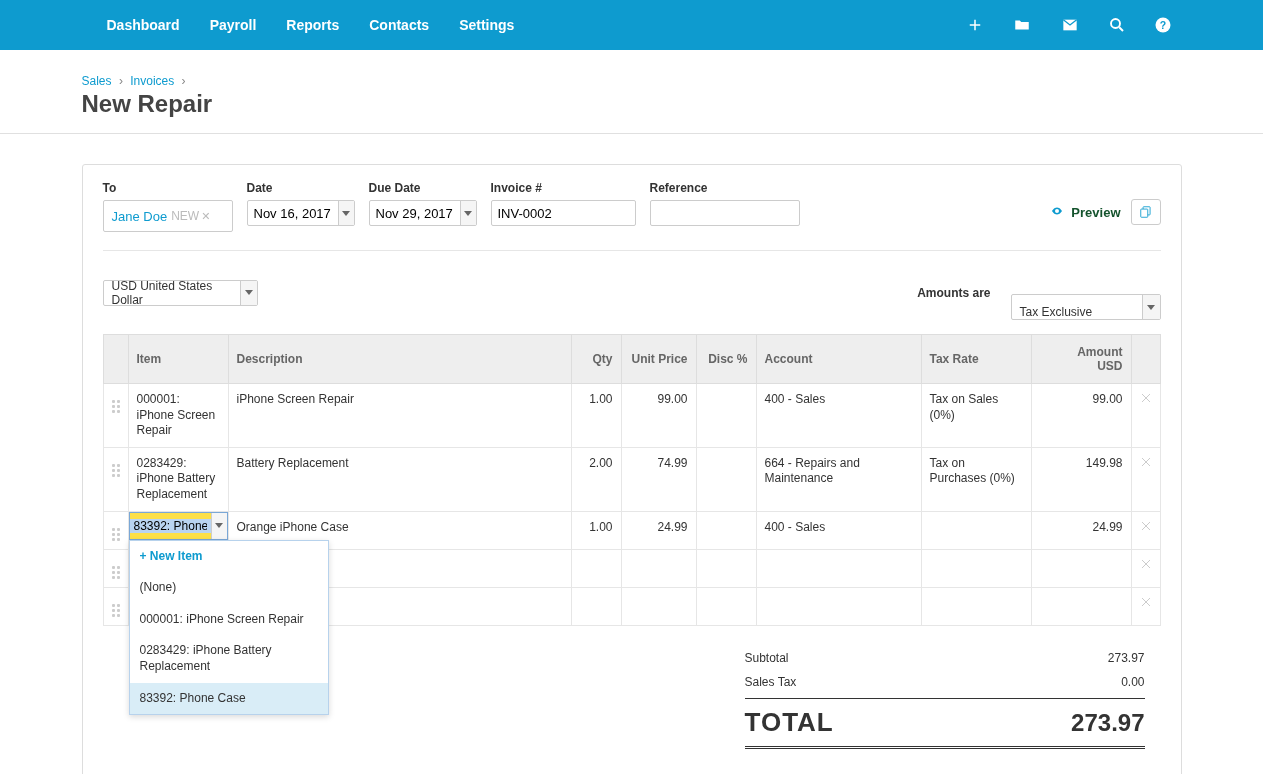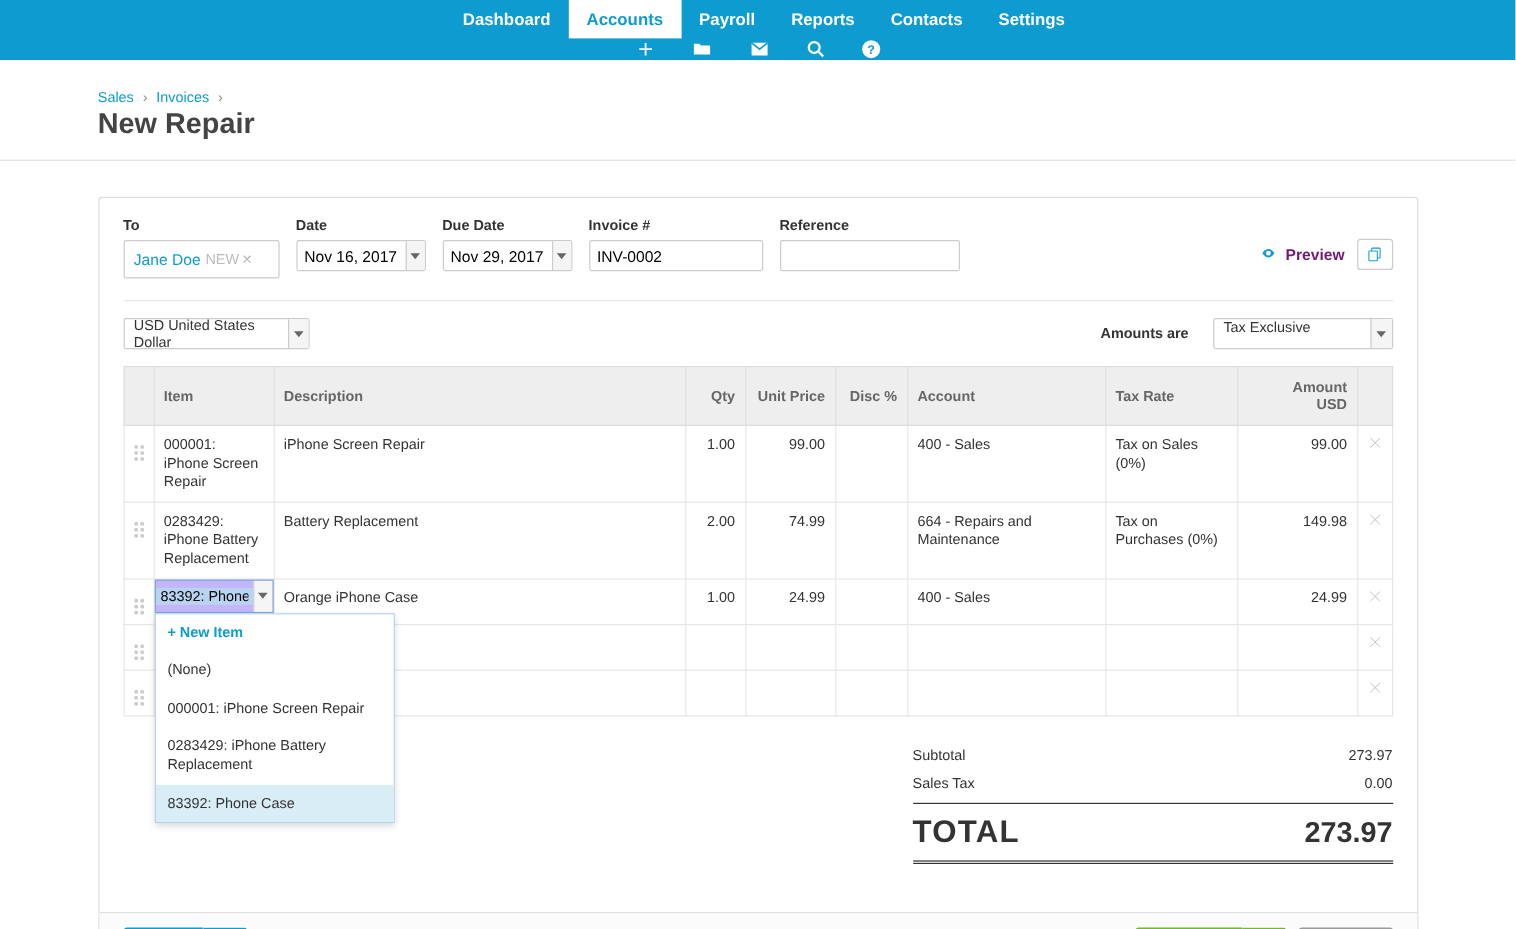--- a/index.html
+++ b/index.html
@@ -1,19 +1,19 @@
 <!DOCTYPE html>
 <html><head>
 <meta charset="utf-8">
 <style>
   * { box-sizing: border-box; margin: 0; padding: 0; }
   body { font-family: -apple-system, Helvetica, Arial, sans-serif; font-size: 13px; color: #333; background: #fff; }
 
   .topbar { background: #0E9BCF; height: 50px; display: flex; justify-content: center; }
-  .topbar-inner { width: 1100px; display: flex; align-items: center; justify-content: space-between; padding-left: 10px; flex-direction: column; }
+  .topbar-inner { width: 1100px; display: flex; align-items: center; justify-content: space-between; padding-left: 10px; }
   .nav { display: flex; height: 100%; }
   .nav-item { color: #fff; font-weight: 700; font-size: 14px; padding: 0 15px; display: flex; align-items: center; cursor: pointer; }
   .nav-item.active { background: #fff; color: #0E9BCF; }
   .top-icons { display: flex; gap: 28px; padding-right: 10px; }
   .top-icon { color: #fff; cursor: pointer; display: flex; align-items: center; }
   .top-icon svg { fill: #fff; }
 
   .breadcrumb-wrap { border-bottom: 1px solid #e0e0e0; }
   .breadcrumb-inner { width: 1100px; margin: 0 auto; padding: 24px 0 15px 0; }
   .breadcrumb { font-size: 12px; color: #888; }
@@ -29,56 +29,56 @@
   .field .control input { border: none; outline: none; height: 100%; padding: 0 6px; font-size: 13px; width: 100%; background: transparent; }
   .dd-trigger { width: 18px; height: 100%; border-left: 1px solid #ccc; display: flex; align-items: center; justify-content: center; cursor: pointer; background: #f5f5f5; }
   .tri { width: 0; height: 0; border-left: 4px solid transparent; border-right: 4px solid transparent; border-top: 5px solid #666; }
 
   .to-field .control { padding: 15px 4px; }
   .chip-link { color: #0E9BCF; font-size: 13px; padding: 0 4px;}
   .chip-new { color: #bbb; font-size: 12px; display:flex; align-items:center; gap:2px;}
   .chip-x { color:#bbb; font-size:11px;}
 
   .preview-area { margin-left: auto; display: flex; align-items: center; gap: 10px; padding-top: 18px;}
-  .preview-link { color: #701a75; font-weight: 700; font-size: 13px; display: flex; align-items: flex-start; gap: 6px; cursor: pointer;}
+  .preview-link { color: #14532d; font-weight: 700; font-size: 13px; display: flex; align-items: flex-start; gap: 6px; cursor: pointer;}
   .preview-icon svg { fill:#0E9BCF; }
   .copy-btn { width: 30px; height: 26px; border: 1px solid #ccc; border-radius: 3px; display:flex; align-items:center; justify-content:center; cursor:pointer;}
   .copy-btn svg { stroke:#0E9BCF; fill:none; stroke-width:1.5;}
 
   .hr { border: none; border-top: 1px solid #e6e6e6; margin: 18px 20px 0 20px; }
 
   .row2 { display:flex; align-items:center; padding: 14px 20px 14px 20px; }
   .currency-select { height:26px; border:1px solid #ccc; border-radius:2px; display:flex; align-items:center; width:155px; }
   .currency-select span { padding:0 8px; font-size:12px;}
   .amounts-are { margin-left:auto; display:flex; align-items:center; gap:20px; }
   .amounts-are label { font-size:12px; font-weight:600; }
-  .amounts-select { height:26px; border:1px solid #ccc; border-radius:2px; display:flex; align-items:flex-start; width:150px;}
+  .amounts-select { height:26px; border:1px solid #ccc; border-radius:2px; display:flex; align-items:flex-end; width:150px;margin-top:29px;}
   .amounts-select span { padding: 0 8px; font-size:12px; flex:1;}
 
   table.lines { width: calc(100% - 40px); margin: 0 20px; border-collapse: collapse; }
   table.lines thead th { background:#eee; color:#666; font-weight:600; font-size:12px; text-align:left; padding:10px 8px; border:1px solid #ddd;}
   table.lines thead th.r { text-align:right; }
   table.lines td { border:1px solid #e6e6e6; padding:8px; font-size:12px; vertical-align: top; color:#333; line-height:1.3;}
   table.lines td.r { text-align: right; }
   .drag-cell { width:16px; text-align:center; color:#ccc; cursor:grab; padding:8px 2px;}
   .del-cell { width:28px; text-align:center; color:#bbb; cursor:pointer; }
   .del-cell svg { stroke:#bbb; stroke-width:1.5;}
   .empty-row td { height: 32px; }
 
   .item-editing { padding: 0 !important; position: relative; }
-  .item-editing .edit-wrap { border: 1px solid #7aa7d6; background:#c4b5fd; display:flex; align-items:center; height:28px;}
+  .item-editing .edit-wrap { border: 1px solid #7aa7d6; background:#fde047; display:flex; align-items:center; height:28px;}
   .item-editing .edit-wrap input { border:none; outline:none; width:100%; padding:0 4px; font-size:12px; background:#b9d4f1;}
   .item-editing .dd-trigger { border-left:1px solid #ccc;}
 
   .item-dropdown { position: absolute; top: 28px; left: 0; width: 200px; background:#fff; border:1px solid #b7d2ec; box-shadow: 0 2px 6px rgba(0,0,0,0.15); z-index: 10;}
   .item-dropdown .dd-item { padding: 8px 10px; font-size:12px; cursor:pointer; }
   .item-dropdown .dd-new { color:#0E9BCF; font-weight:700;}
   .item-dropdown .dd-item.highlight { background:#d9edf7; }
 
-  .totals { margin: 20px 20px 40px 20px; display:flex; justify-content:flex-end;}
+  .totals { margin: 20px 36px 40px 20px; display:flex; justify-content:flex-end;}
   .totals-inner { width: 400px; }
   .tot-line { display:flex; justify-content:space-between; font-size:12px; padding:5px 0;}
   .tot-rule { border-top:1px solid #333; margin-top:4px;}
   .tot-total { display:flex; justify-content:space-between; align-items:baseline; padding:8px 0; border-bottom: 3px double #333;}
   .tot-total .lab { font-size:26px; font-weight:800; letter-spacing:1px; color:#333;}
   .tot-total .val { font-size:24px; font-weight:800; color:#333;}
 
   .footer-bar { border-top:1px solid #e0e0e0; background:#fbfbfb; padding:12px 20px; display:flex; gap:10px; align-items:center;}
   .btn { height:28px; border:none; border-radius:3px; font-weight:700; font-size:13px; color:#fff; cursor:pointer; padding: 0 18px; display:flex; align-items:center;}
   .btn-split { display:flex; }
@@ -92,21 +92,20 @@
   .drag-dots { display:inline-grid; grid-template-columns: repeat(2,3px); grid-template-rows: repeat(3,3px); gap:2px;}
   .drag-dots i { width:3px; height:3px; background:#ccc; border-radius:1px; display:block;}
 </style>
 </head>
 <body>
 
 <div class="topbar">
   <div class="topbar-inner">
     <div class="nav" id="main-nav">
         <div class="nav-item">Dashboard</div>
-        <div class="nav-item active">Accounts</div>
         <div class="nav-item">Payroll</div>
         <div class="nav-item">Reports</div>
         <div class="nav-item">Contacts</div>
         <div class="nav-item">Settings</div>
       </div>
     <div class="top-icons">
       <span class="top-icon">
           <svg width="18" height="18" viewBox="0 0 24 24">
             <path d="M11 5h2v14h-2z"></path>
             <path d="M5 11h14v2H5z"></path>

